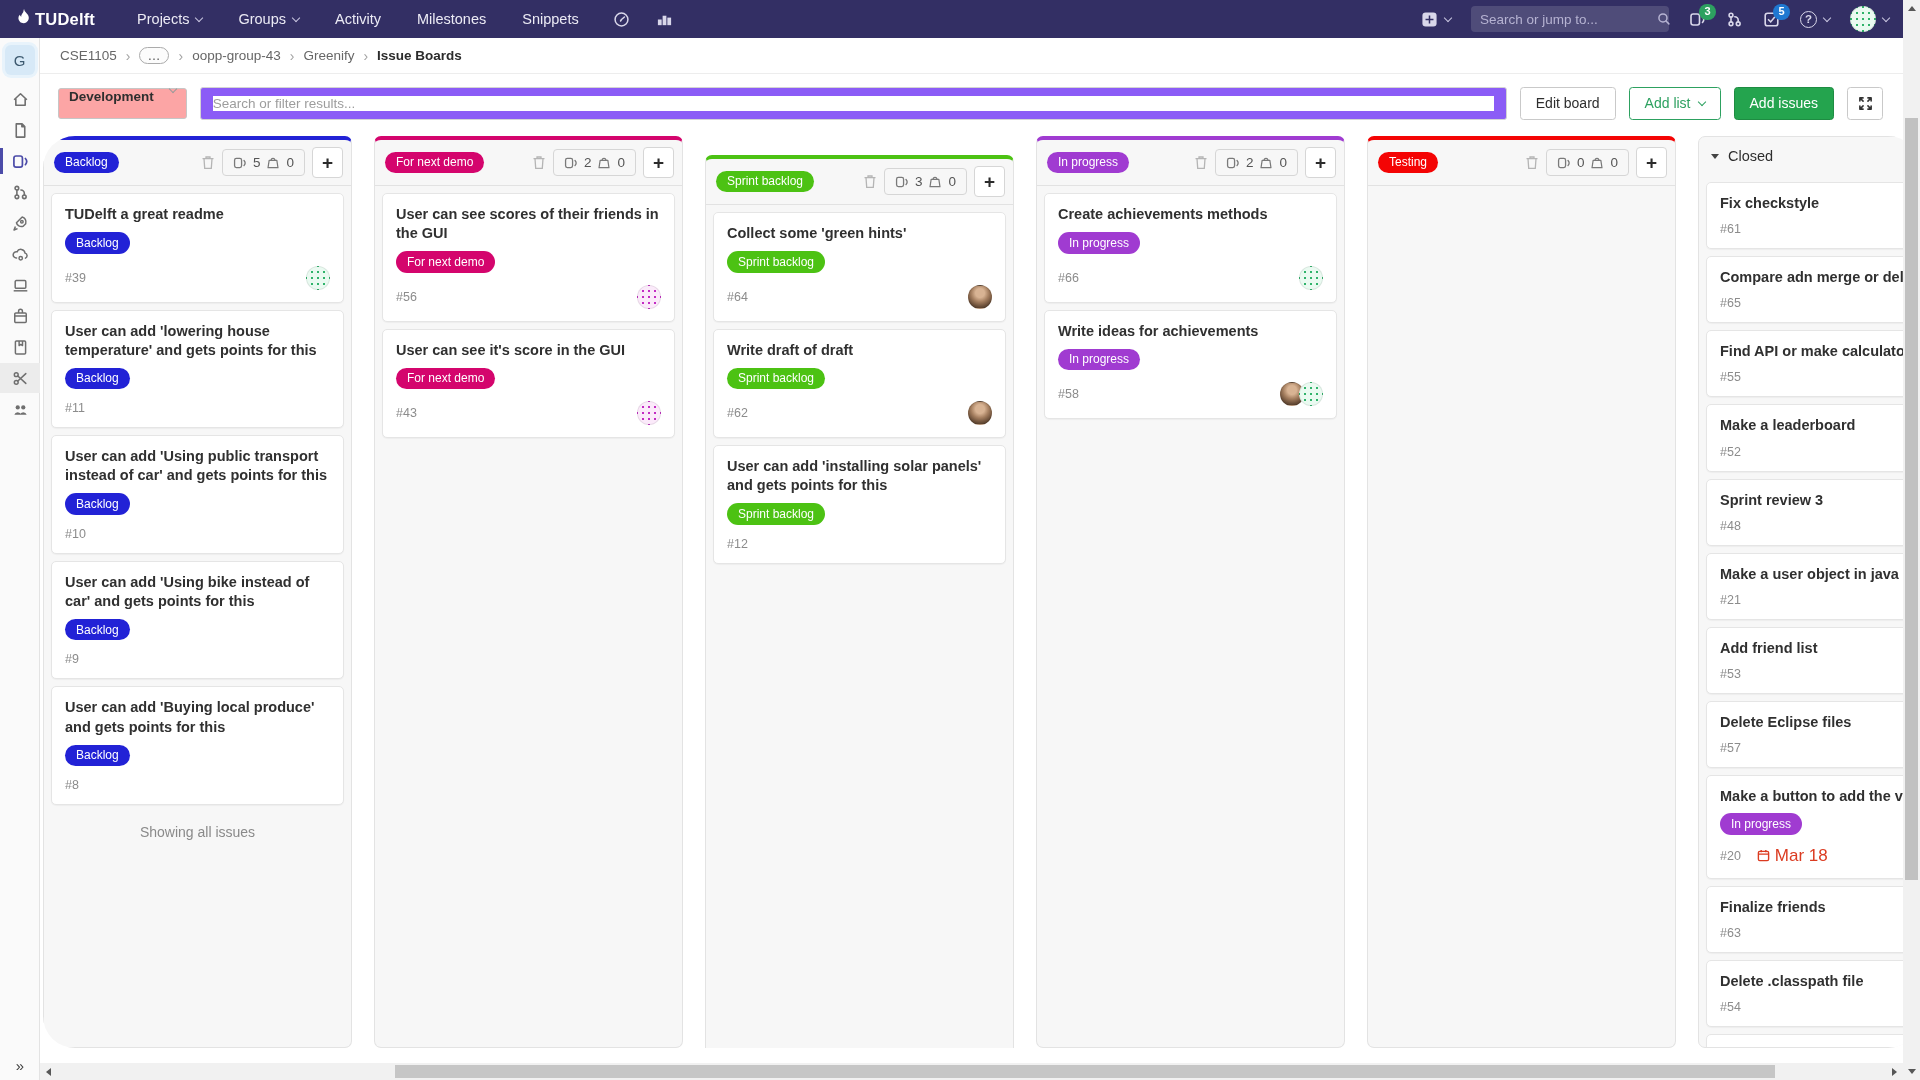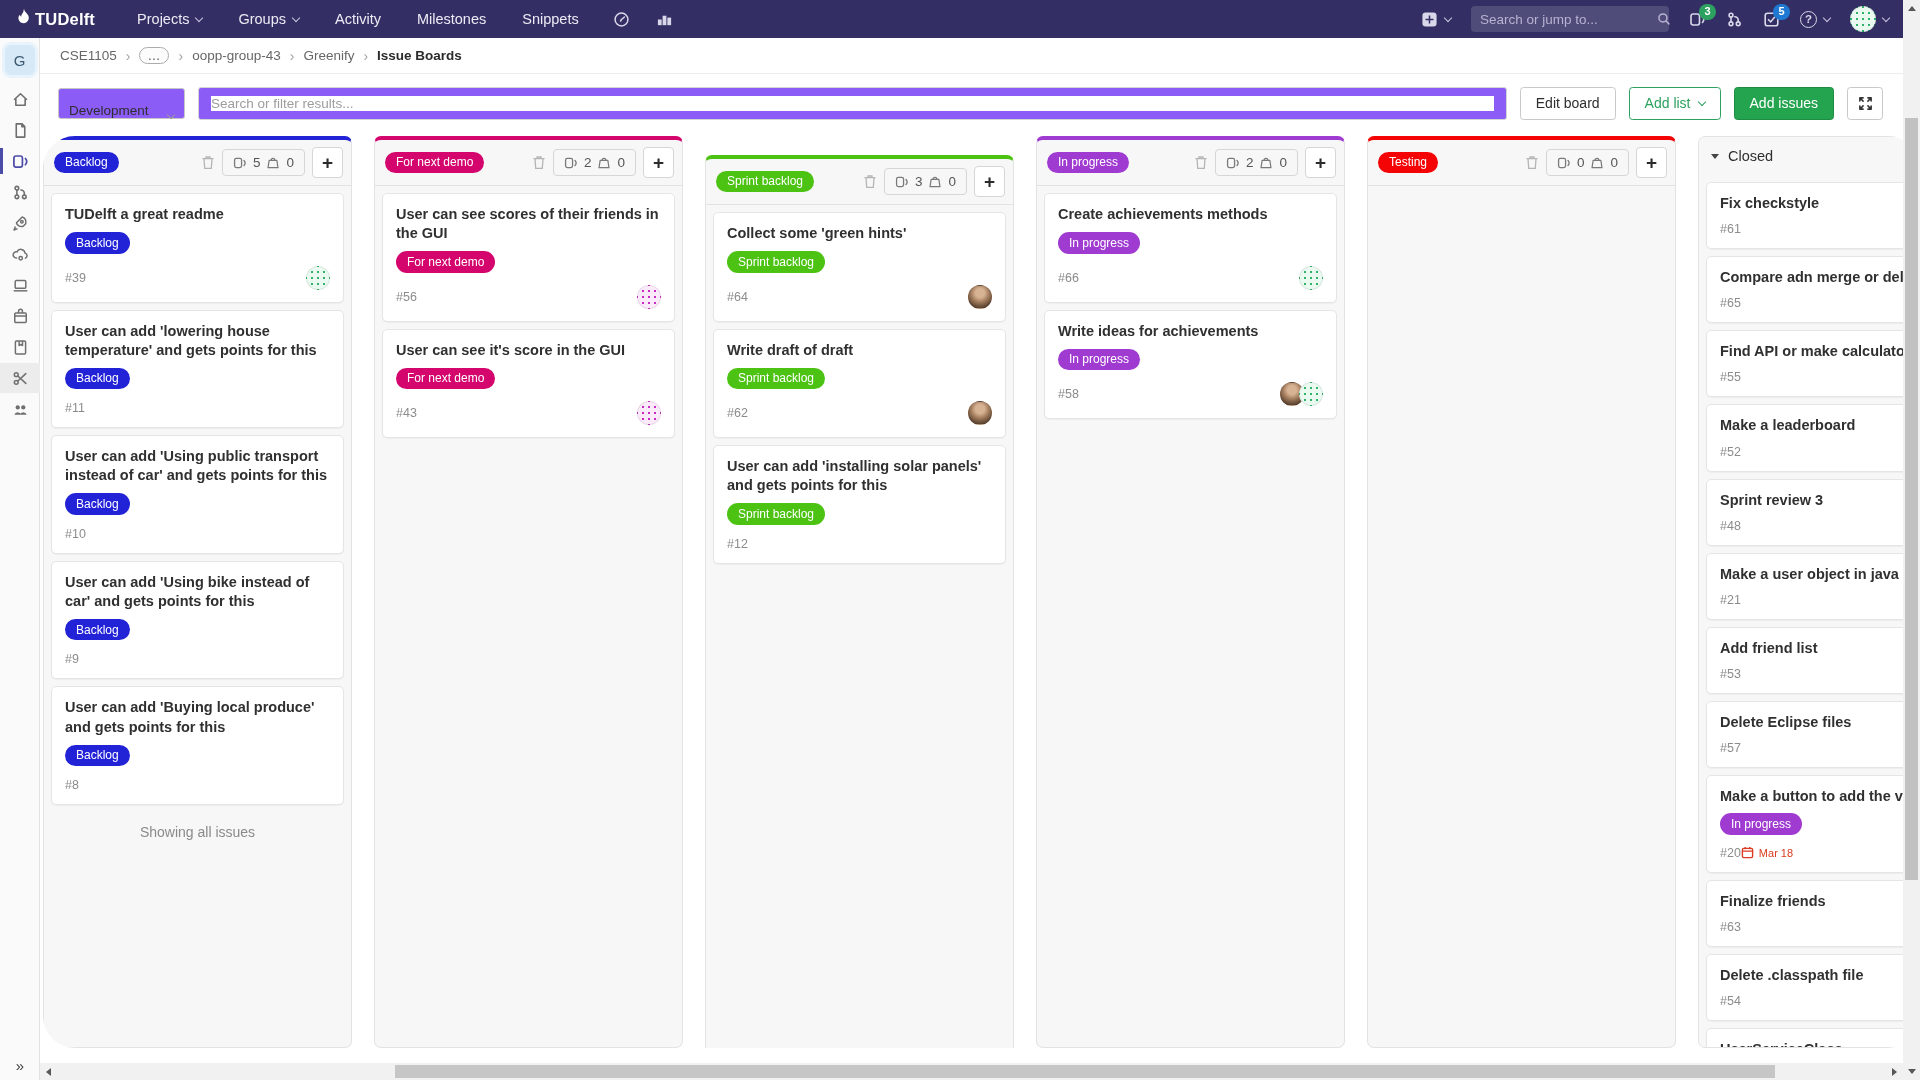--- a/index.html
+++ b/index.html
@@ -60,23 +60,23 @@
             font-size:13.5px; color:#676767; gap:9px; }
   .crumb-link { cursor:pointer; }
   .crumb-sep { color:#a3a3a3; font-size:14px; }
   .crumb-ellipsis { border:1px solid #ababab; border-radius:9px; background:#fcfcfc; padding:0 7px;
                     font-size:13px; line-height:15px; color:#555; cursor:pointer; letter-spacing:1px; }
   .crumb-current { color:#2b2b2b; font-weight:bold; }
 
   
   .controls { position:absolute; top:74px; left:40px; right:17px; height:58px; display:flex;
               align-items:center; padding:0 20px 0 18px; gap:13px; background:#fff; }
-  .board-select { min-width:127px; height:31px; background:#8b5cf6; border:1px solid #c6c6c6; border-radius:3px;
-                  display:flex; align-items:flex-end; padding:0 10px; font-size:13.5px; color:#2e2e2e;
-                  cursor:pointer; gap:16px; }
+  .board-select { min-width:127px; height:31px; background:#fca5a5; border:1px solid #c6c6c6; border-radius:3px;
+                  display:flex; align-items:flex-start; padding:0 10px; font-size:13.5px; color:#2e2e2e;
+                  cursor:pointer; gap:16px;font-weight:bold; }
   .board-select .chev { border-color:#9a9a9a; margin-left:auto; }
   .filter-box { flex:1; height:33px; border:1px solid #d4d4d4; border-radius:3px; background:#8b5cf6;
                 display:flex; align-items:center; padding:0 12px; }
   .filter-box input { width:100%; border:0; outline:0; font-size:13.5px; font-family:inherit; color:#333; }
   .filter-box input::placeholder { color:#9d9d9d; }
   .btn { height:33px; padding:0 15px; border-radius:3.5px; border:1px solid #c9c9c9; background:#fff;
          font-size:14px; color:#2e2e2e; display:flex; align-items:center; gap:8px; cursor:pointer;
          font-family:inherit; white-space:nowrap; }
   .btn-green-outline { border-color:#2da160; color:#2da160; }
   .btn-green-outline .chev { border-color:#2da160; }
@@ -113,21 +113,21 @@
   .av-stack .avatar { margin-left:-5px; }
   .col-footer { text-align:center; color:#8a8a8a; font-size:14px; padding:12px 0; }
 
   
   .col.closed-col { width:300px; border-top:1px solid #e3e3e3; border-radius:7px; margin-right:0; }
   .closed-head { display:flex; align-items:center; gap:9px; padding:11px 12px; font-size:14.5px;
                  color:#2e2e2e; cursor:pointer; flex-shrink:0; }
   .caret-down { width:0; height:0; border-left:4.5px solid rgba(0,0,0,0); border-right:4.5px solid rgba(0,0,0,0);
                 border-top:5.5px solid #444; }
   .closed-col .card-title { margin-bottom:7px; }
-  .due { color:#db3b21; font-size:11px; display:inline-flex; align-items:center; gap:5px; margin-left:0; }
+  .due { color:#db3b21; font-size:17px; display:inline-flex; align-items:center; gap:5px; margin-left:16px; }
   .due svg { width:13px; height:13px; }
   .meta-inline { display:flex; align-items:center; margin-top:9px; }
   .meta-inline .inum { flex:0 0 auto; }
 
   
   .vscroll { position:absolute; top:0; right:0; bottom:0; width:17px; background:#f1f1f1; z-index:30; }
   .vthumb { position:absolute; left:2px; right:2px; top:118px; height:762px; background:#c1c1c1; }
   .hscroll { position:absolute; left:40px; right:17px; bottom:0; height:17px; background:#f1f1f1; z-index:30;
              display:flex; align-items:center; }
   .hthumb { position:absolute; top:2px; bottom:2px; left:355px; width:1380px; background:#c6c6c6; }

